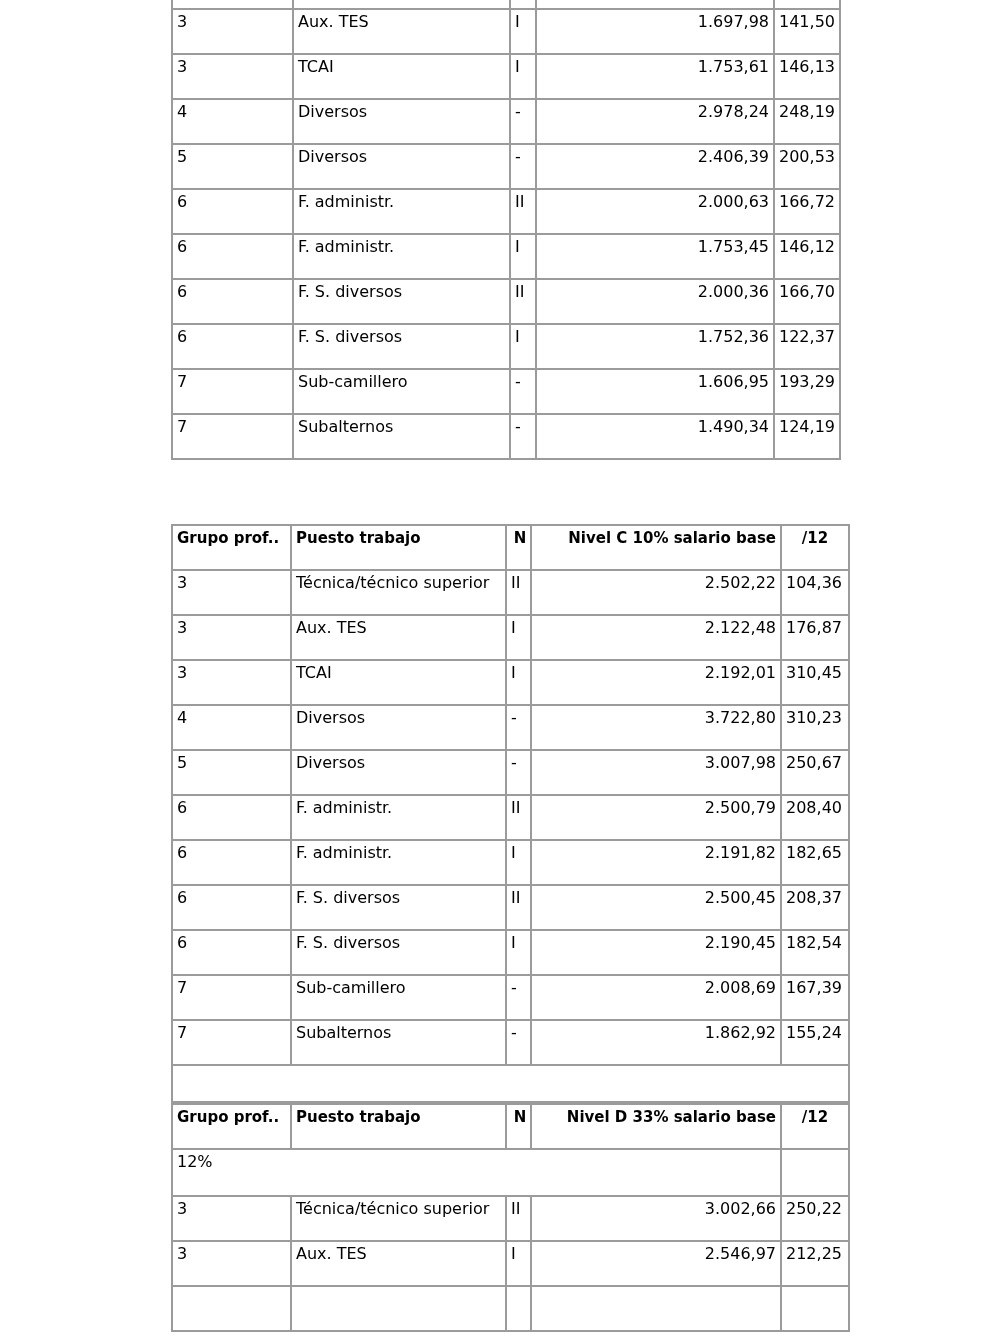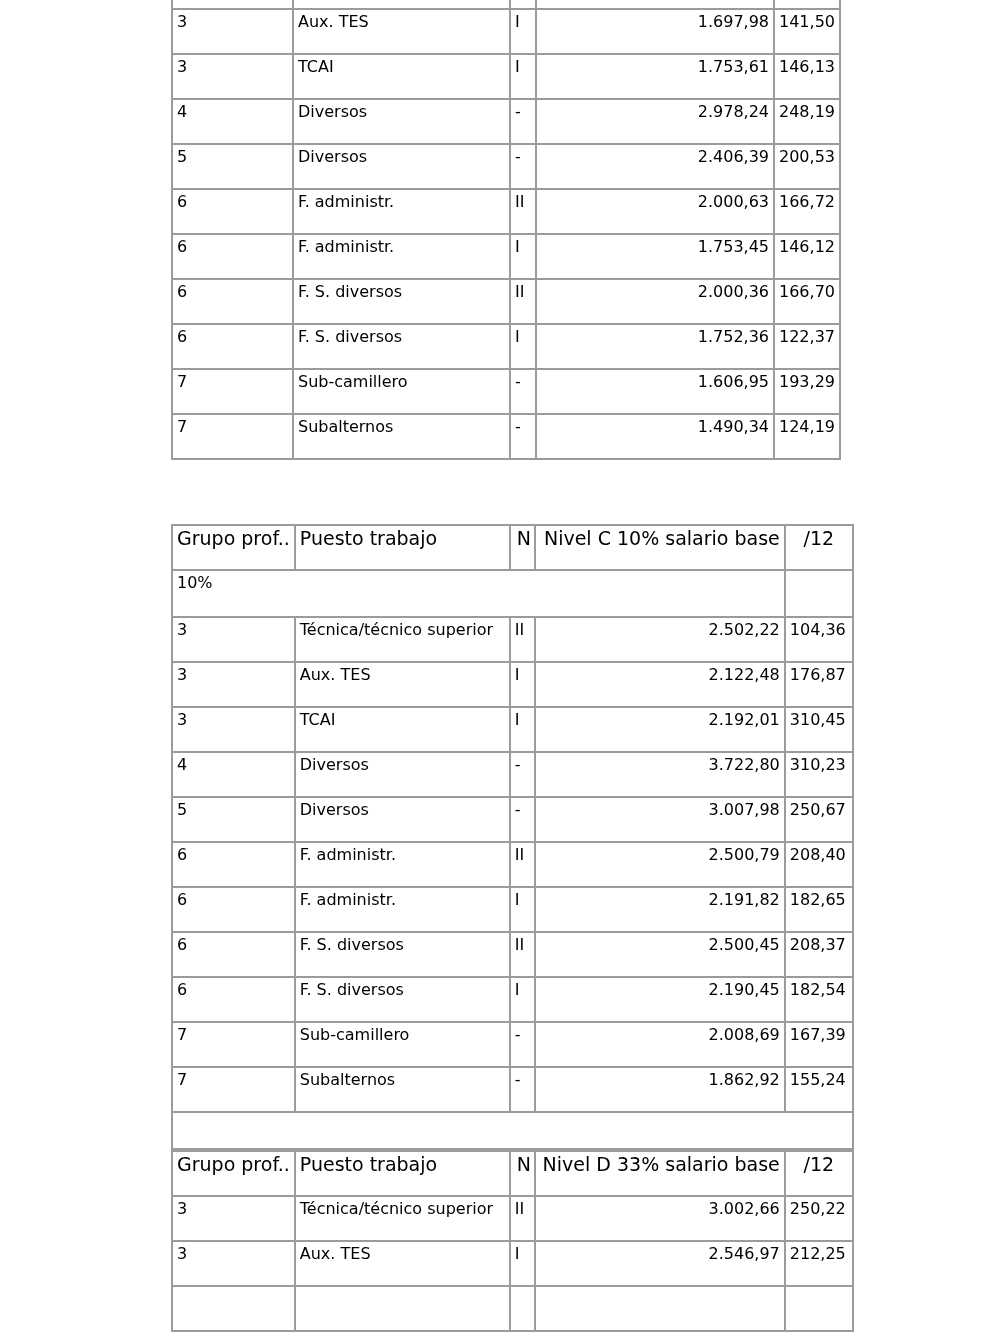--- a/index.html
+++ b/index.html
@@ -37,22 +37,22 @@
   .t td {
     border: 2px solid #9b9b9b;
     vertical-align: top;
     padding: 2px 4px 0 4px;
     font-size: 16px;
     line-height: 20px;
     white-space: nowrap;
     overflow: hidden;
   }
   .t td.h {
-    font-weight: normal;
-    font-size: 19px;
+    font-weight: bold;
+    font-size: 15px;
   }
   .t td.h.c3, .t td.h.c5 { text-align: center; }
   .t td.c4 { text-align: right; }
   .t td.c3 { padding-left: 4px; padding-right: 1px; }
 
   tr.r-head td  { height: 41px; }
   tr.r-pct td   { height: 43px; }
   tr.r-data td  { height: 41px; }
   tr.r-empty td { height: 33px; }
   tr.r-clip td  { height: 41px; }
@@ -166,24 +166,20 @@
         <col class="c5">
       </colgroup>
     <tbody>
         <tr class="r-head">
           <td class="h c1">Grupo prof..</td>
           <td class="h c2">Puesto trabajo</td>
           <td class="h c3">N</td>
           <td class="h c4">Nivel C 10% salario base</td>
           <td class="h c5">/12</td>
         </tr>
-        <tr class="r-pct">
-          <td class="c1" colspan="4">10%</td>
-          <td class="c5"></td>
-        </tr>
         <tr class="r-data">
           <td class="c1">3</td>
           <td class="c2">Técnica/técnico superior</td>
           <td class="c3">II</td>
           <td class="c4">2.502,22</td>
           <td class="c5">104,36</td>
         </tr>
         <tr class="r-data">
           <td class="c1">3</td>
           <td class="c2">Aux. TES</td>
@@ -269,20 +265,24 @@
         <col class="c5">
       </colgroup>
     <tbody>
         <tr class="r-head">
           <td class="h c1">Grupo prof..</td>
           <td class="h c2">Puesto trabajo</td>
           <td class="h c3">N</td>
           <td class="h c4">Nivel D 33% salario base</td>
           <td class="h c5">/12</td>
         </tr>
+        <tr class="r-pct">
+          <td class="c1" colspan="4">12%</td>
+          <td class="c5"></td>
+        </tr>
         <tr class="r-data">
           <td class="c1">3</td>
           <td class="c2">Técnica/técnico superior</td>
           <td class="c3">II</td>
           <td class="c4">3.002,66</td>
           <td class="c5">250,22</td>
         </tr>
         <tr class="r-data">
           <td class="c1">3</td>
           <td class="c2">Aux. TES</td>

